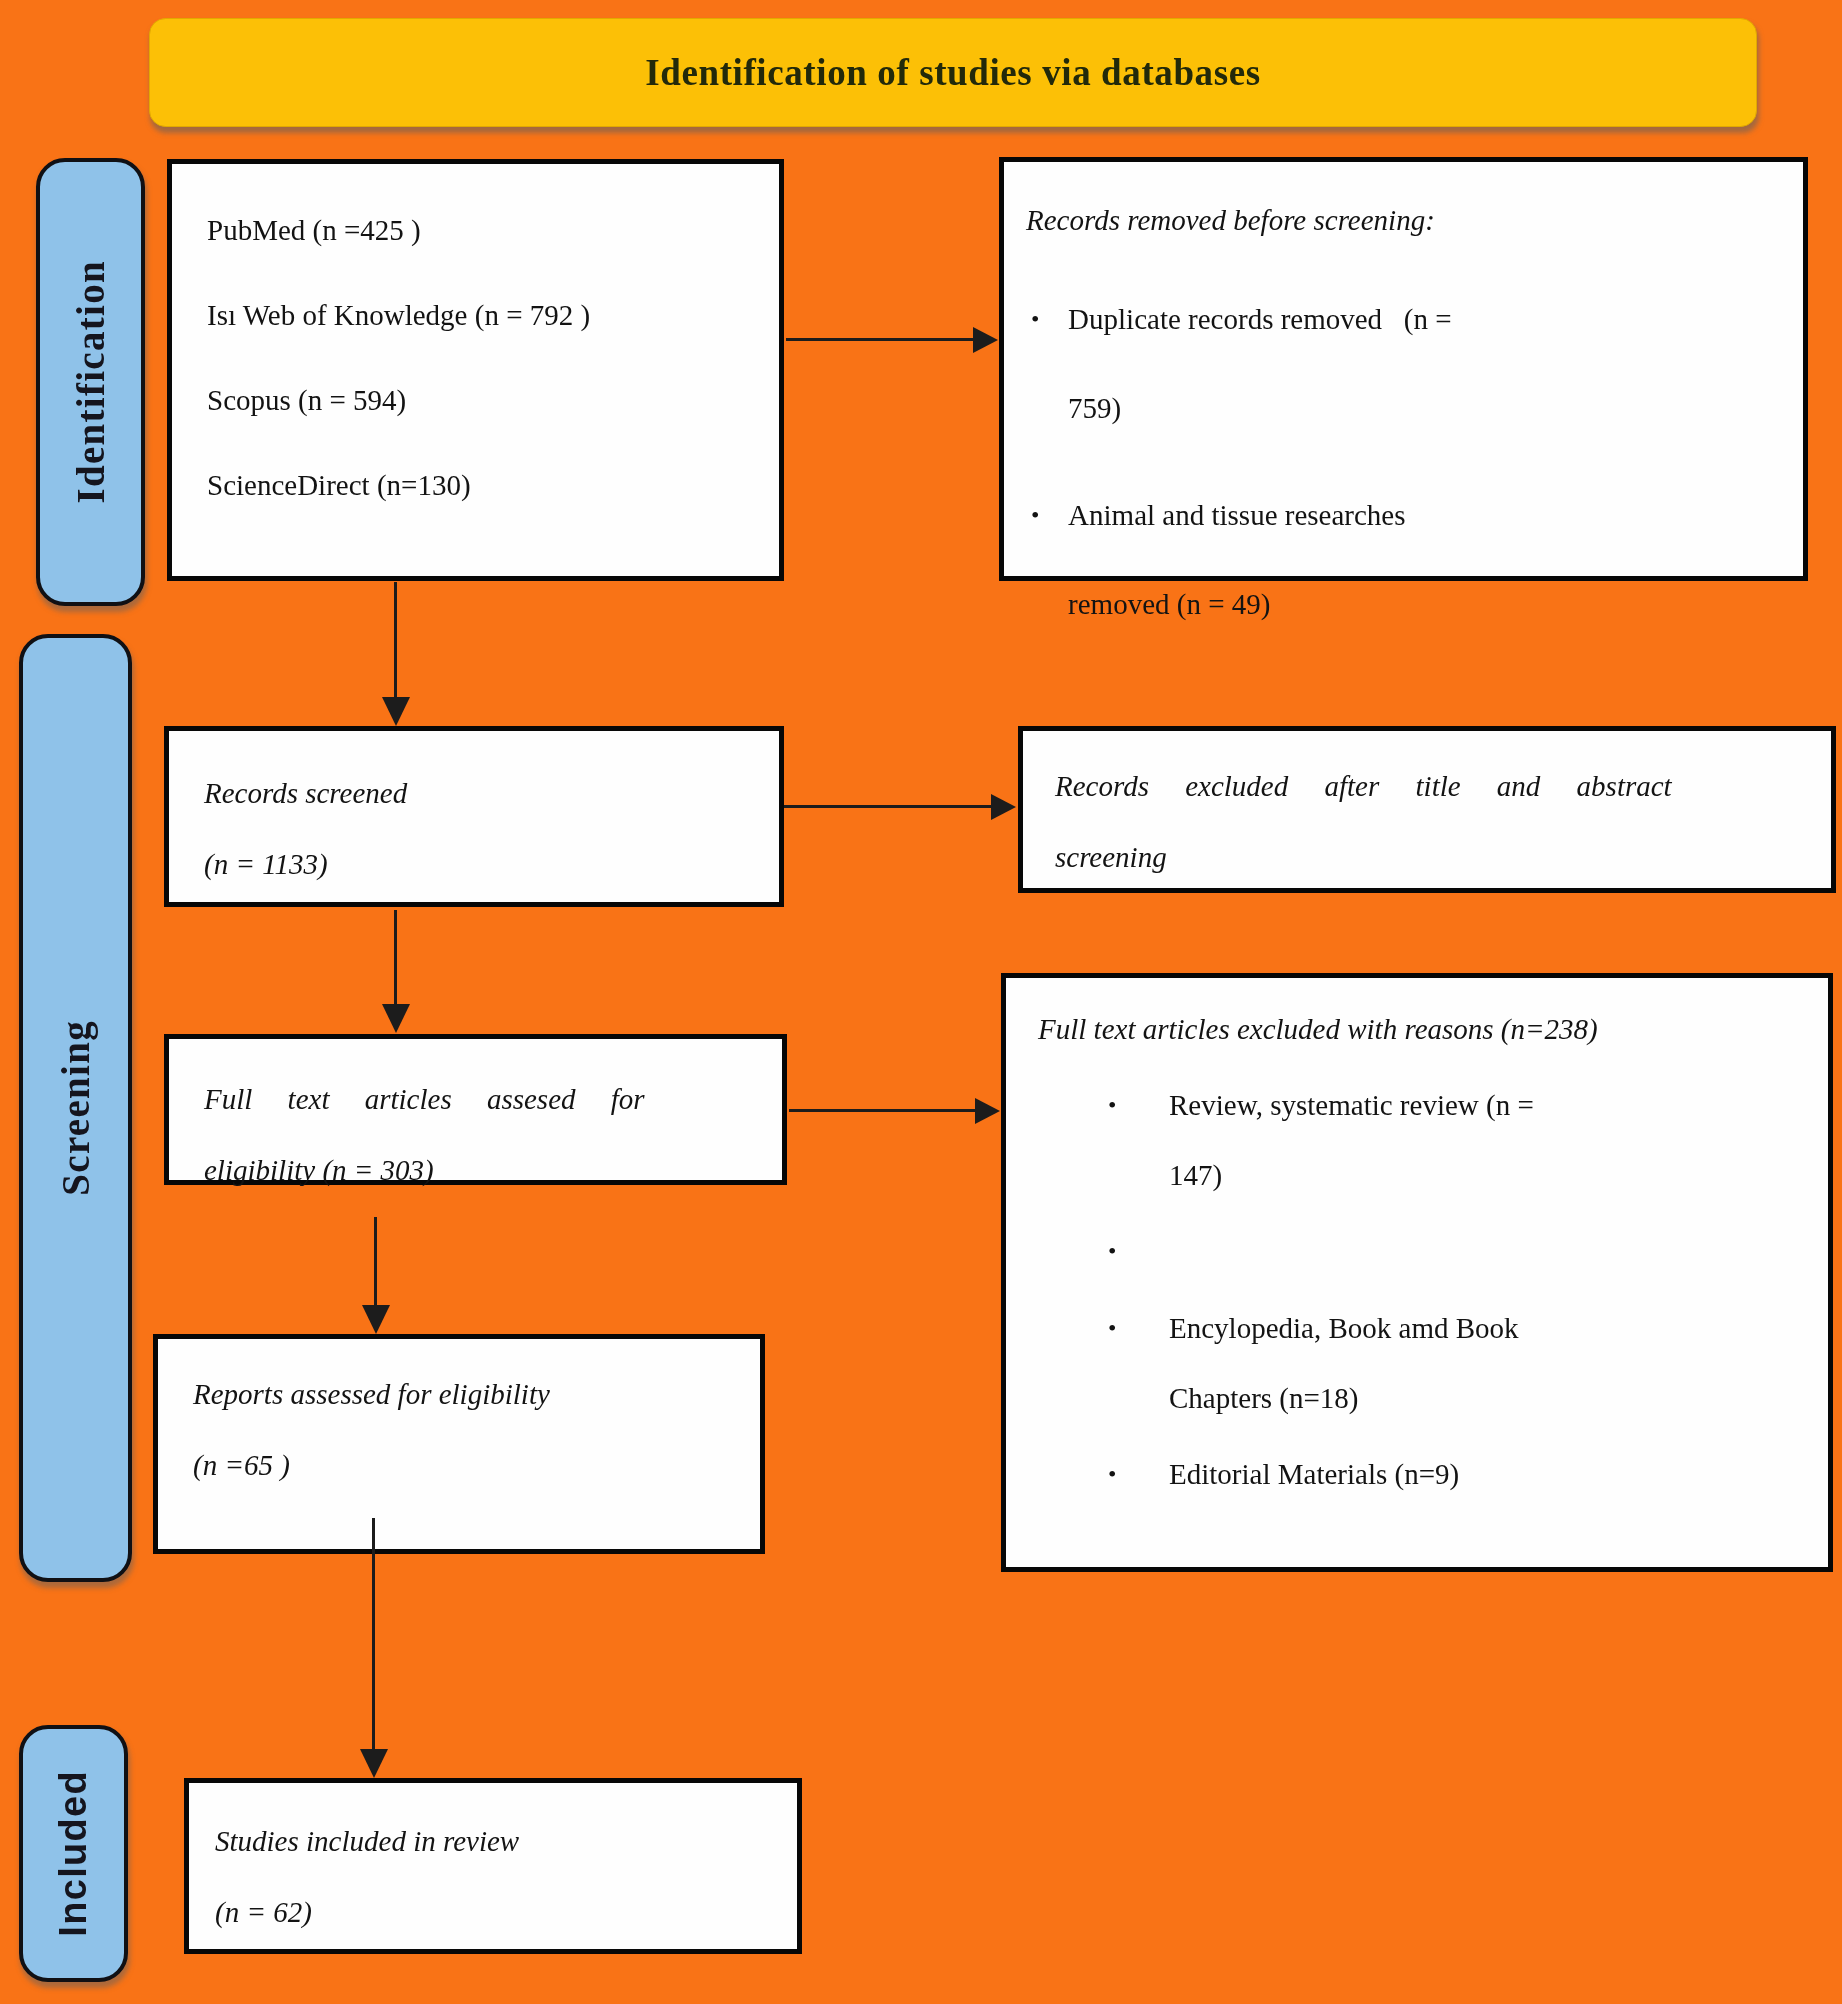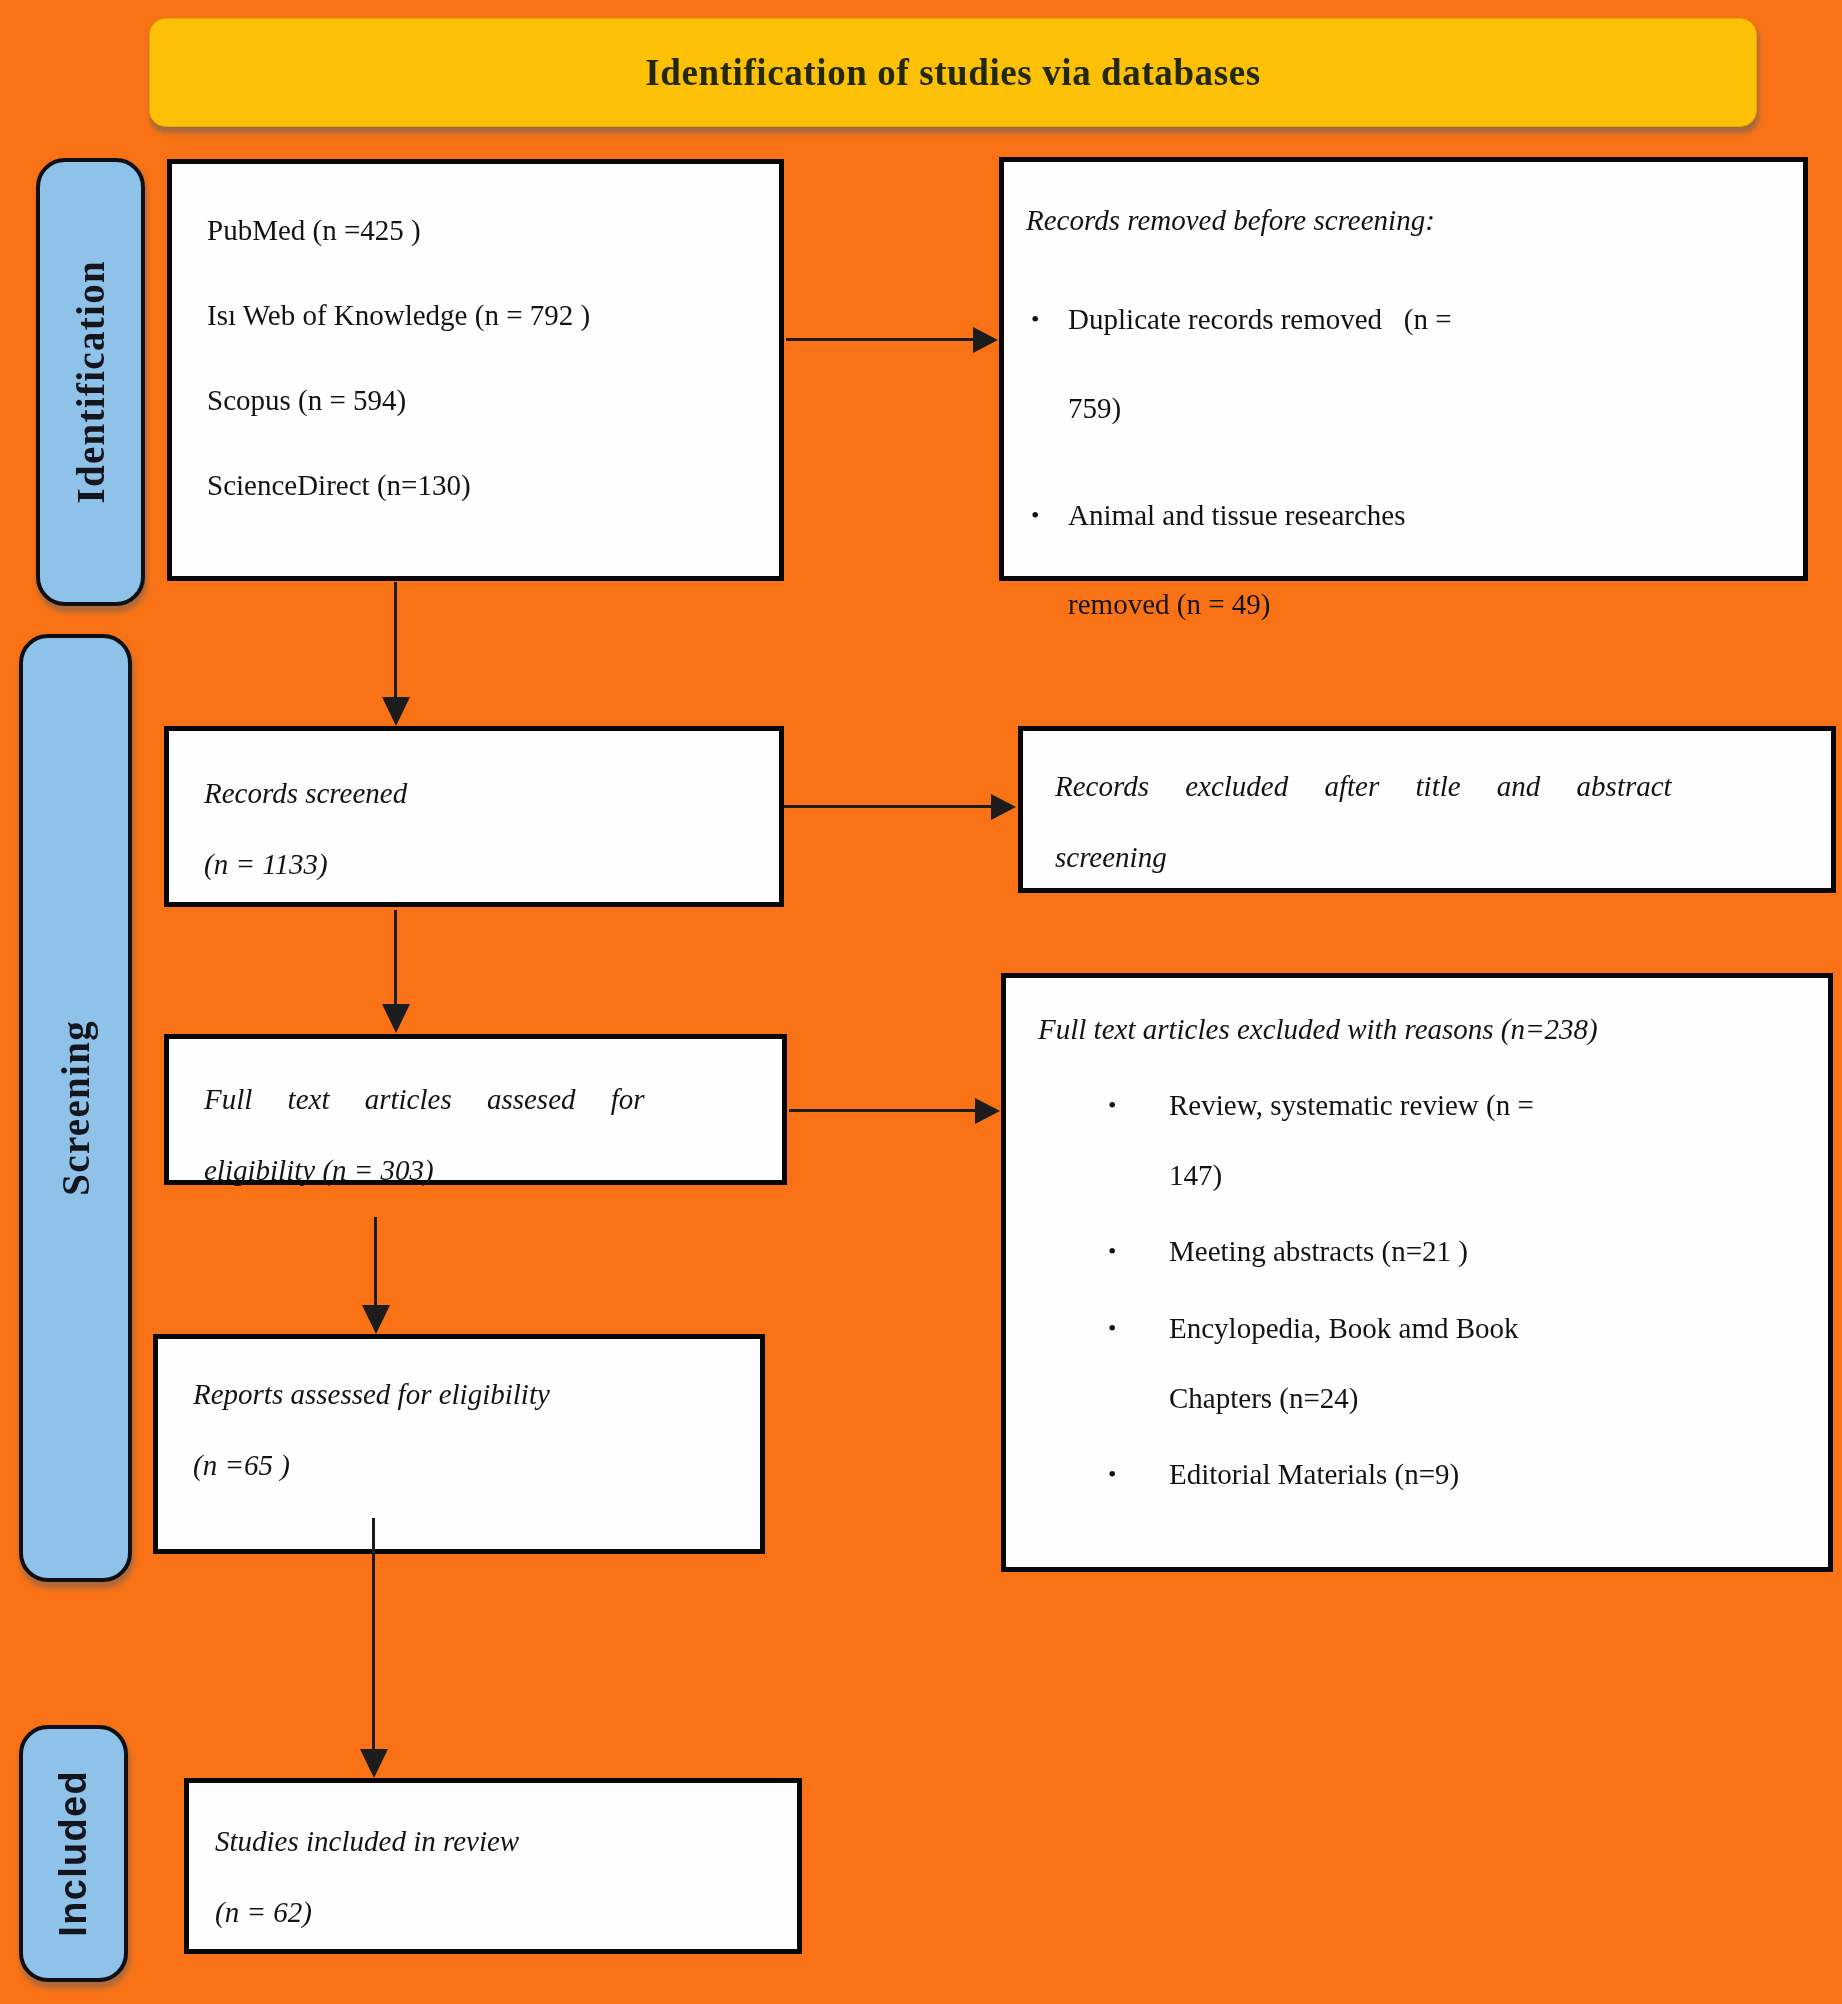--- a/index.html
+++ b/index.html
@@ -162,26 +162,25 @@
 
   <div class="fbox box-ft-excluded">
     <div class="hline it">Full text articles excluded with reasons (n=238)</div>
     <div class="bullet-row">
       <span class="bullet-marker">•</span>
       <div class="bullet-text pre">Review, systematic review (n =
 147)</div>
     </div>
     <div class="bullet-row">
       <span class="bullet-marker">•</span>
-      <div class="bullet-text pre">Meeting abstracts (n=21 )</div>
     </div>
     <div class="bullet-row">
       <span class="bullet-marker">•</span>
       <div class="bullet-text pre">Encylopedia, Book amd Book
-Chapters (n=24)</div>
+Chapters (n=18)</div>
     </div>
     <div class="bullet-row">
       <span class="bullet-marker">•</span>
       <div class="bullet-text pre">Editorial Materials (n=9)</div>
     </div>
   </div>
 
   <div class="fbox box-reports two-line">
     <div class="line it">Reports assessed for eligibility</div>
     <div class="line it">(n =65 )</div>

